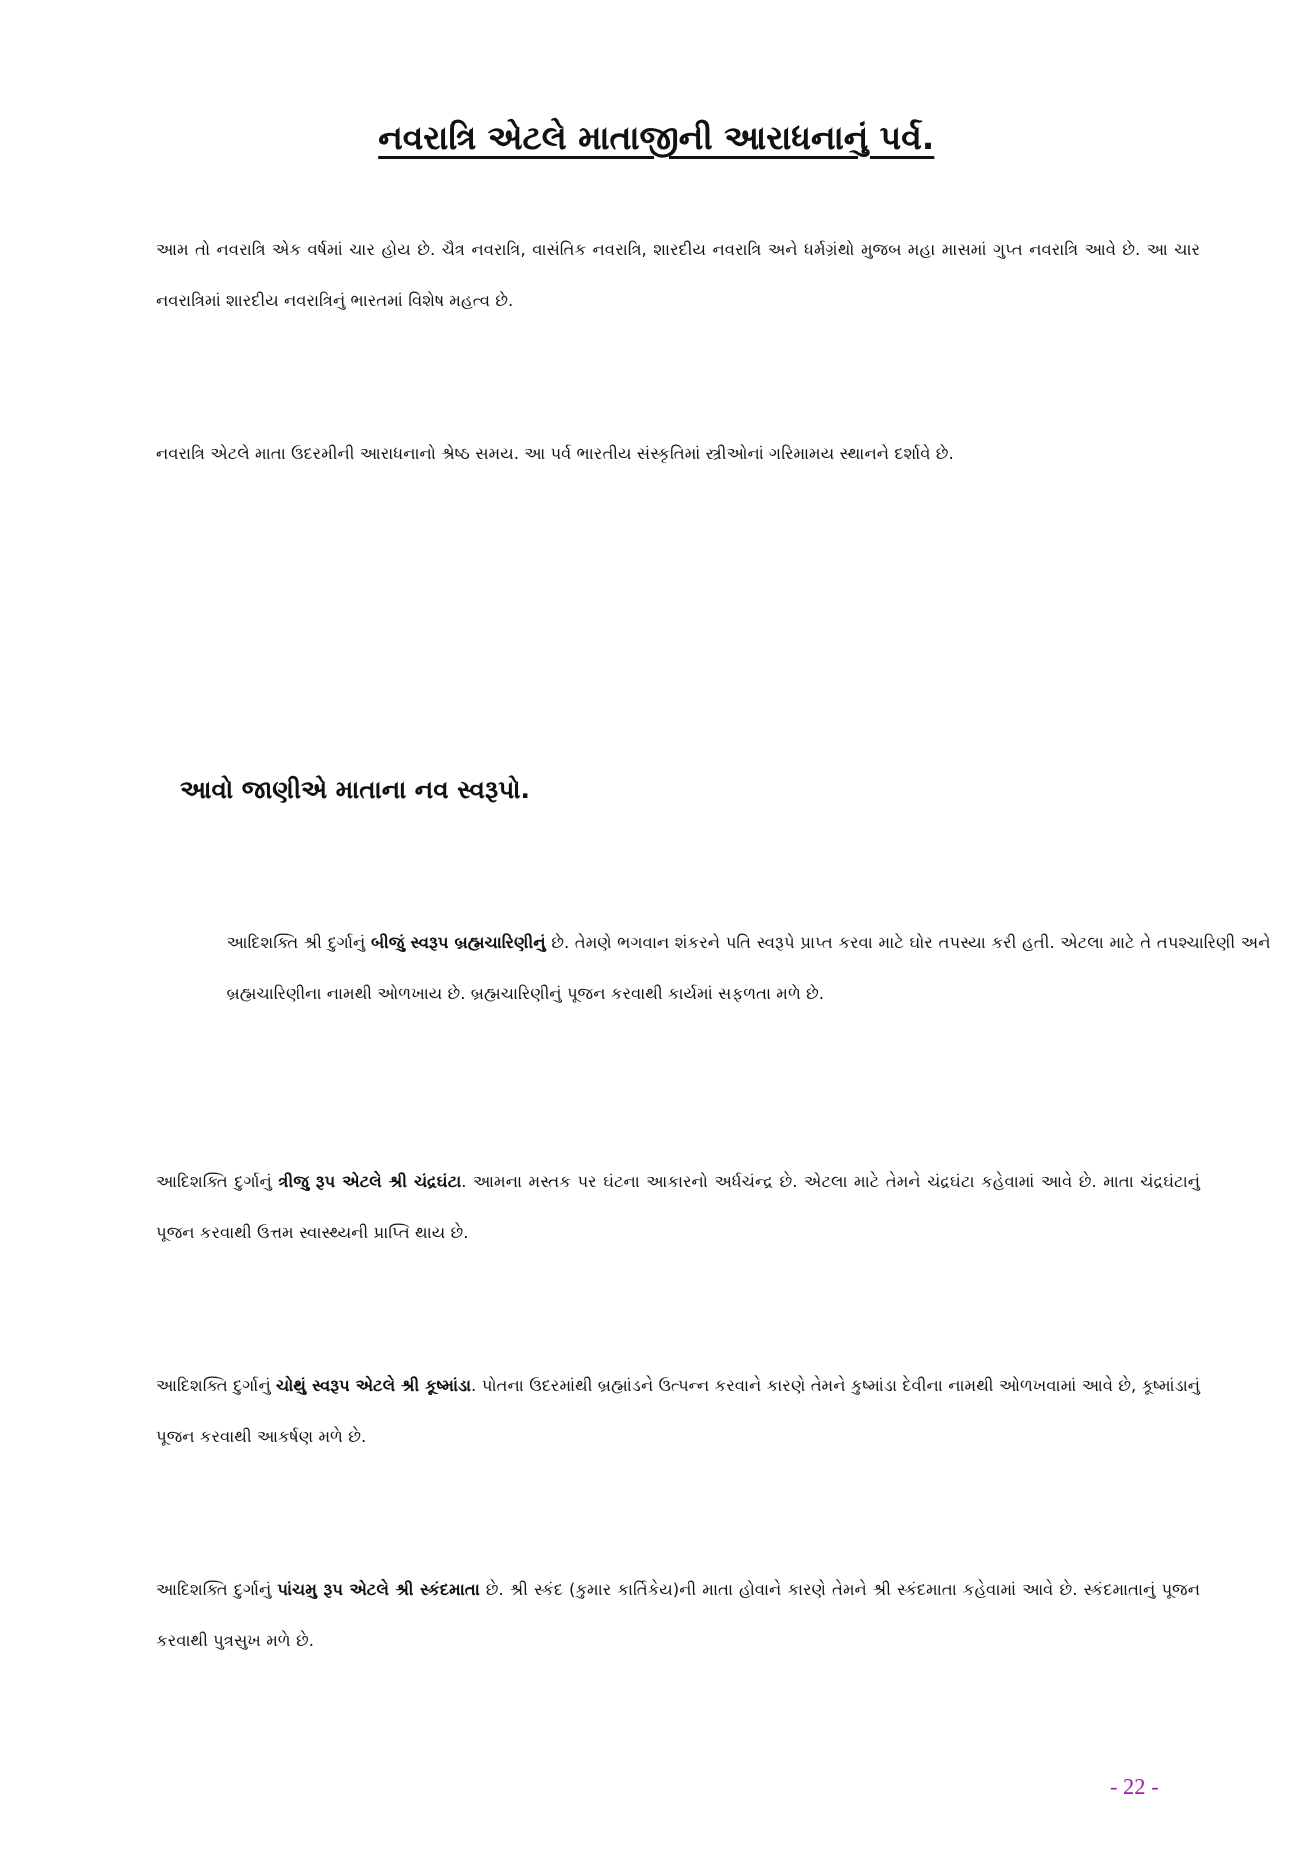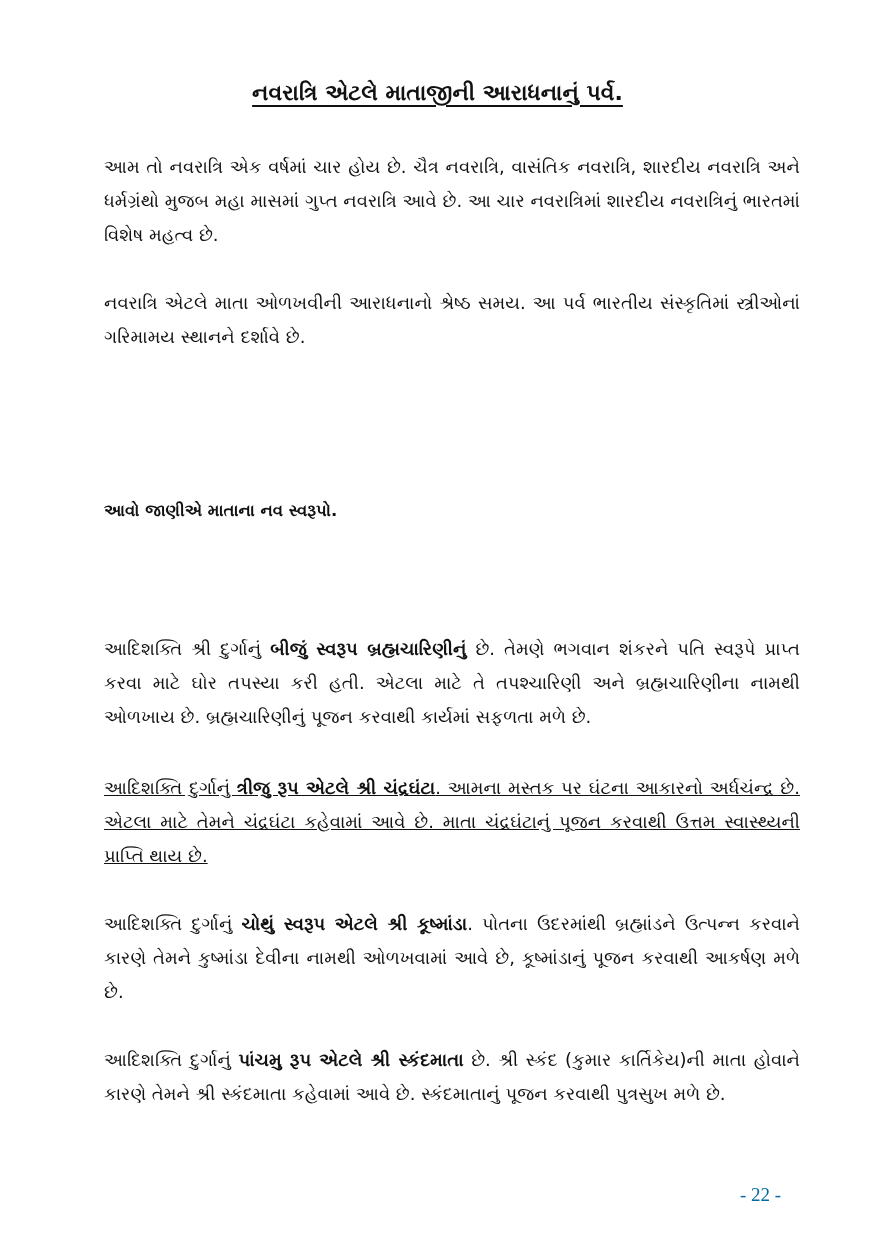--- a/index.html
+++ b/index.html
@@ -2,46 +2,46 @@
 <html><head>
   <meta charset="utf-8">
   <style>
     html, body { margin: 0; padding: 0; background: #ffffff; }
     body { width: 875px; height: 1240px; position: relative; overflow: hidden;
            font-family: "DejaVu Sans", sans-serif; color: #111111; }
     .page { position: absolute; left: 0; top: 0; width: 875px; height: 1240px; }
     .title { position: absolute; left: 0; width: 875px; top: 80px; text-align: center;
              font-size: 22px; font-weight: bold; }
     .title span { text-decoration: underline; text-underline-offset: 5px; text-decoration-thickness: 2px; }
-    .para { position: absolute; left: 104px; width: 696px; font-size: 18px; line-height: 34px;
+    .para { position: absolute; left: 104px; width: 696px; font-size: 11px; line-height: 34px;
             text-align: justify; text-align-last: left; margin: 0; }
-    .heading { position: absolute; left: 104px; font-size: 16.5px; font-weight: bold; margin: 0; line-height: 34px; }
+    .heading { position: absolute; left: 104px; font-size: 16.5px; font-weight: bold; margin: 16px; line-height: 34px; }
     b { font-weight: bold; }
     .page-num { position: absolute; left: 740px; top: 1184px; font-family: "Liberation Serif", serif;
-                font-size: 19px; color: #0369a1; }
+                font-size: 15px; color: #a21caf; }
   </style>
 </head>
 <body>
 
 <div class="page">
   <div class="title">
     <span>નવરાત્રિ એટલે માતાજીની આરાધનાનું પર્વ.</span>
   </div>
 
   <p class="para" style="top:150px;">આમ તો નવરાત્રિ એક વર્ષમાં ચાર હોય છે. ચૈત્ર નવરાત્રિ, વાસંતિક નવરાત્રિ, શારદીય નવરાત્રિ અને ધર્મગ્રંથો મુજબ મહા માસમાં ગુપ્ત નવરાત્રિ આવે છે. આ ચાર નવરાત્રિમાં શારદીય નવરાત્રિનું ભારતમાં વિશેષ મહત્વ છે.</p>
-  <p class="para" style="top:286px;">નવરાત્રિ એટલે માતા ઓળખવીની આરાધનાનો શ્રેષ્ઠ સમય. આ પર્વ ભારતીય સંસ્કૃતિમાં સ્ત્રીઓનાં ગરિમામય સ્થાનને દર્શાવે છે.</p>
+  <p class="para" style="top:286px;">નવરાત્રિ એટલે માતા ઉદરમીની આરાધનાનો શ્રેષ્ઠ સમય. આ પર્વ ભારતીય સંસ્કૃતિમાં સ્ત્રીઓનાં ગરિમામય સ્થાનને દર્શાવે છે.</p>
 
   <p class="heading" style="top:494px;">આવો જાણીએ માતાના નવ સ્વરૂપો.</p>
 
 
-  <p class="para" style="top:632px;">
+  <p class="para" style="top:612px;margin-left:47px;">
     <span>આદિશક્તિ શ્રી દુર્ગાનું </span><b>બીજું સ્વરૂપ બ્રહ્મચારિણીનું</b><span> છે. તેમણે ભગવાન શંકરને પતિ સ્વરૂપે પ્રાપ્ત કરવા માટે ઘોર તપસ્યા કરી હતી. એટલા માટે તે તપશ્ચારિણી અને બ્રહ્મચારિણીના નામથી ઓળખાય છે. બ્રહ્મચારિણીનું પૂજન કરવાથી કાર્યમાં સફળતા મળે છે.</span>
   </p>
 
-  <p class="para" style="top:771px;text-decoration:underline;">
+  <p class="para" style="top:771px;">
     <span>આદિશક્તિ દુર્ગાનું </span><b>ત્રીજુ રૂપ એટલે શ્રી ચંદ્રઘંટા</b><span>. આમના મસ્તક પર ઘંટના આકારનો અર્ધચંન્દ્ર છે. એટલા માટે તેમને ચંદ્રઘંટા કહેવામાં આવે છે. માતા ચંદ્રઘંટાનું પૂજન કરવાથી ઉત્તમ સ્વાસ્થ્યની પ્રાપ્તિ થાય છે.</span>
   </p>
 
   <p class="para" style="top:1043px;">
     <span>આદિશક્તિ દુર્ગાનું </span><b>પાંચમુ રૂપ એટલે શ્રી સ્કંદમાતા</b><span> છે. શ્રી સ્કંદ (કુમાર કાર્તિકેય)ની માતા હોવાને કારણે તેમને શ્રી સ્કંદમાતા કહેવામાં આવે છે. સ્કંદમાતાનું પૂજન કરવાથી પુત્રસુખ મળે છે.</span>
   </p>
 
   <p class="para" style="top:907px;">
     <span>આદિશક્તિ દુર્ગાનું </span><b>ચોથું સ્વરૂપ એટલે શ્રી કૂષ્માંડા</b><span>. પોતના ઉદરમાંથી બ્રહ્માંડને ઉત્પન્ન કરવાને કારણે તેમને કુષ્માંડા દેવીના નામથી ઓળખવામાં આવે છે, કૂષ્માંડાનું પૂજન કરવાથી આકર્ષણ મળે છે.</span>
   </p>

